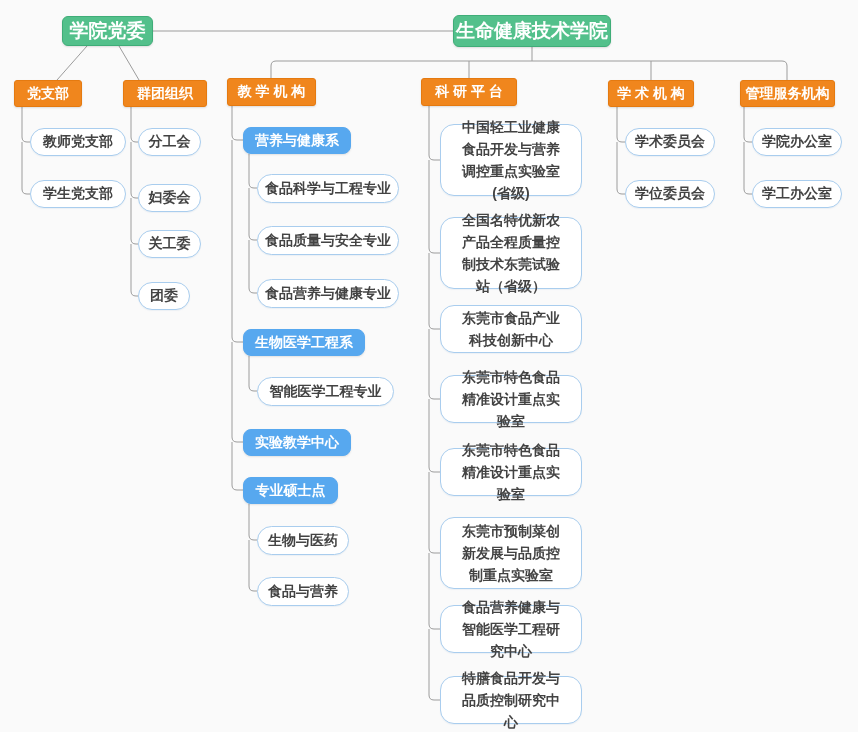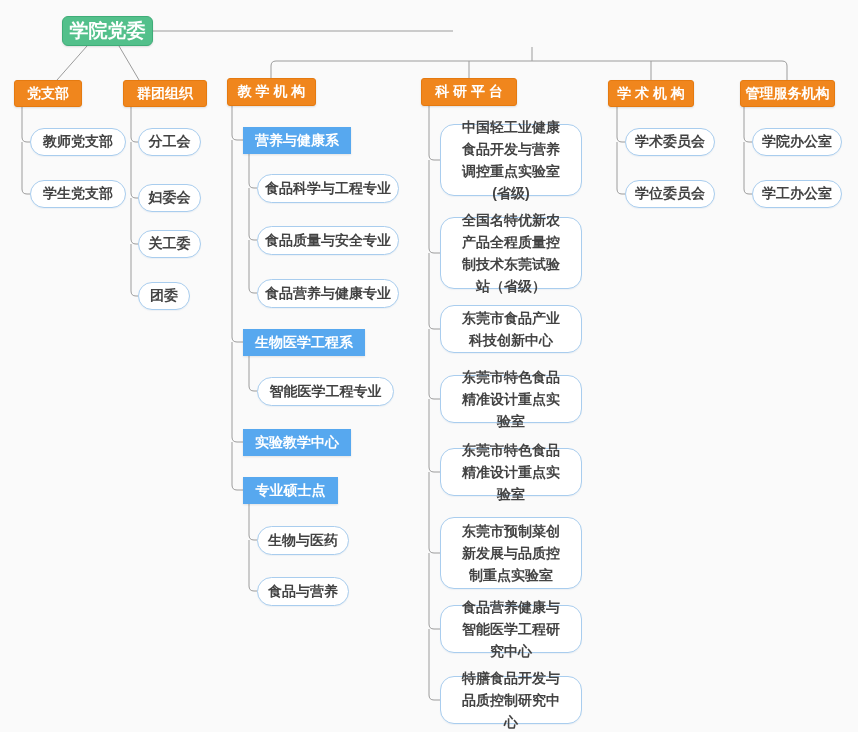--- a/index.html
+++ b/index.html
@@ -35,21 +35,21 @@
     border:1px solid #e57a10;
     color:#ffffff;
     border-radius:3px;
     font-size:14px;
     box-shadow:0 1px 2px rgba(0,0,0,0.12);
   }
   .dept {
     background:#57a8ef;
     border:1px solid #57a8ef;
     color:#ffffff;
-    border-radius:0;
+    border-radius:8px;
     font-size:14px;
     box-shadow:0 1px 2px rgba(0,0,0,0.10);
   }
   .leaf {
     background:#ffffff;
     border:1px solid #a9cdee;
     color:#434343;
     border-radius:15px;
     font-size:14px;
     box-shadow:0 1px 1px rgba(120,160,200,0.10);
@@ -100,20 +100,21 @@
       M429,553 V624 Q429,629 434,629 H440
       M429,629 V695 Q429,700 434,700 H440
       M617,107 V137 Q617,142 622,142 H625
       M617,142 V189 Q617,194 622,194 H625
       M744,107 V137 Q744,142 749,142 H752
       M744,142 V189 Q744,194 749,194 H752
     "></path>
   </svg>
 
   <div class="node root" style="left:62px;top:16px;width:91px;height:30px;">学院党委</div>
+  <div class="node root" style="left:453px;top:15px;width:158px;height:32px;">生命健康技术学院</div>
 
   <div class="node branch" style="left:14px;top:80px;width:68px;height:27px;">党支部</div>
   <div class="node branch" style="left:123px;top:80px;width:84px;height:27px;">群团组织</div>
   <div class="node branch" style="left:227px;top:78px;width:89px;height:28px;">教 学 机 构</div>
   <div class="node branch" style="left:421px;top:78px;width:96px;height:28px;">科 研 平 台</div>
   <div class="node branch" style="left:608px;top:80px;width:86px;height:27px;">学 术 机 构</div>
   <div class="node branch" style="left:740px;top:80px;width:95px;height:27px;">管理服务机构</div>
 
   <div class="node leaf" style="left:30px;top:128px;width:96px;height:28px;">教师党支部</div>
   <div class="node leaf" style="left:30px;top:180px;width:96px;height:28px;">学生党支部</div>

